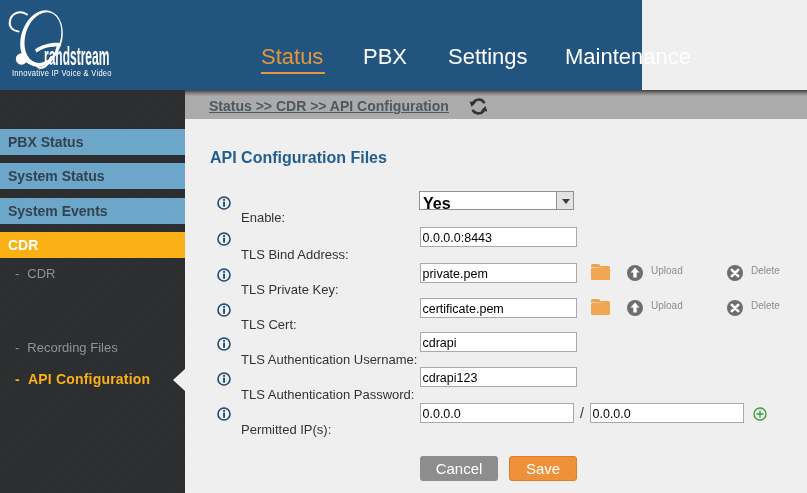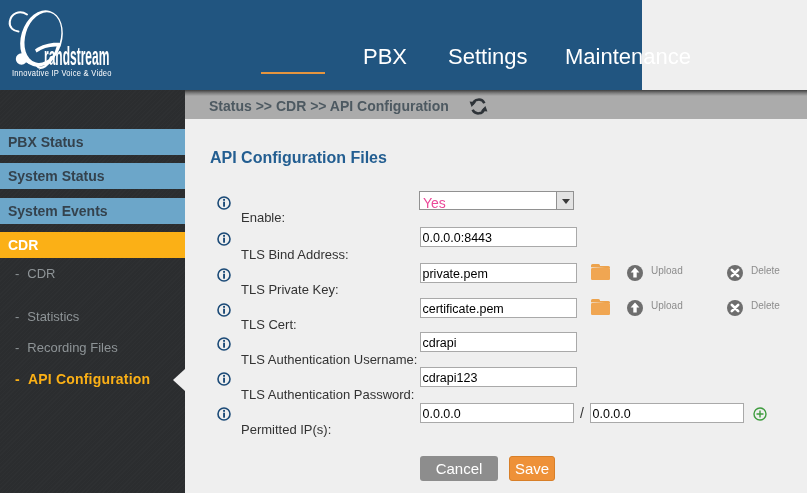--- a/index.html
+++ b/index.html
@@ -19,69 +19,69 @@
     font-weight:bold; font-size:14px; line-height:26px; padding-left:8px; }
   #bar-cdr { background:#fbb016; color:#ffffff; }
   .smenu { left:15px; width:170px; font-size:13px; color:#8e9497; }
   .smenu .t { padding-left:8px; }
   #sm-active { color:#fbb016; font-weight:bold; font-size:14px; letter-spacing:0.2px; }
   #arrow { left:173px; top:369px; width:0; height:0;
     border-right:12px solid #efefef; border-top:11px solid transparent; border-bottom:11px solid transparent; }
   
   #crumb { left:185px; top:90px; width:622px; height:29px;
     background:linear-gradient(180deg,#3f3f3f 0px,#7d7d7d 3px,#ababab 6px,#ababab 100%); }
-  #crumb-text { left:209px; top:98px; font-size:14px; font-weight:bold; color:#4d5961; }
+  #crumb-text { left:209px; top:98px; font-size:14px; font-weight:bold; color:#4d5961;text-decoration:underline; }
   
   #heading { left:210px; top:149px; font-size:16px; font-weight:bold; color:#235e91;text-align:center; }
   .lbl { font-size:13px; color:#333333; left:241px;margin-top:16px; }
   .inp { left:420px; width:157px; height:20px; background:#ffffff; border:1px solid #a9a9a9;
     font-size:12.5px; color:#000; padding:3px 0 0 1.5px; line-height:14px; white-space:nowrap; }
   .gray15 { font-size:10px; color:#8c8c8c; }
   
   #dd { left:419px; top:191px; width:155px; height:19px; background:#fff; border:1px solid #919191; }
-  #dd .v { position:absolute; left:3px; top:2.5px; font-size:14px; color:#ec4899; }
+  #dd .v { position:absolute; left:3px; top:2.5px; font-size:16px; color:#000000;font-weight:bold; }
   #dd .btn { position:absolute; right:0; top:0; width:17px; height:17px; background:#e3e3e3;
     border-left:1px solid #919191; }
   #dd .btn:after { content:""; position:absolute; left:4.5px; top:6.5px; width:0; height:0;
     border-left:4px solid transparent; border-right:4px solid transparent; border-top:5px solid #3a3a3a; }
   
   .btn2 { height:25px; border-radius:3px; color:#fff; font-size:15px; text-align:center; line-height:25px; }
   #btn-cancel { left:420px; top:456px; width:78px; background:#8d8d8d; }
-  #btn-save { left:509px; top:456px; width:46px; background:#ee9138; border:1px solid #d87f28; line-height:23px; }
+  #btn-save { left:509px; top:456px; width:68px; background:#ee9138; border:1px solid #d87f28; line-height:23px; }
 </style>
 </head>
 <body>
 
   <div class="abs" id="header">
     <svg class="abs" style="left:0;top:0" width="140" height="90" viewBox="0 0 140 90">
       <g fill="#ffffff">
         <ellipse cx="41.5" cy="38.5" rx="20.5" ry="28.8" transform="rotate(17 41.5 38.5)"></ellipse>
         <ellipse cx="42.9" cy="37.6" rx="17.6" ry="25.9" transform="rotate(17 42.9 37.6)" fill="#215580"></ellipse>
         <path d="M 27,14.5 C 19.5,9.5 11,13.5 9.8,21.5 C 8.9,27.5 13.5,31.3 18.5,31.4" fill="none" stroke="#ffffff" stroke-width="2" stroke-linecap="round"></path>
         <path d="M 35,49.5 C 43,44 53,42 61,43.2 L 60.2,46.8 C 52,45.5 43,47.5 36.5,52.5 Z"></path>
         <path d="M 58.5,44.5 C 56,54 51.5,61.5 45,66.3 C 42,68.4 38.5,68.2 37.2,66" fill="none" stroke="#ffffff" stroke-width="2.4" stroke-linecap="round"></path>
         <circle cx="21.5" cy="59" r="5.7"></circle>
         <path d="M 26.5,61.5 C 29,63.3 31.5,64 34,63.5" fill="none" stroke="#ffffff" stroke-width="1.7" stroke-linecap="round"></path>
         <text x="44" y="65" font-family="Liberation Sans" font-weight="bold" font-size="25" transform="scale(0.48,1)" transform-origin="44 65">randstream</text>
         <text x="12" y="76.5" font-family="Liberation Sans" font-size="8.4" letter-spacing="0.3" transform="scale(0.9,1)" transform-origin="12 76.5">Innovative IP Voice &amp; Video</text>
       </g>
     </svg>
+    <div class="abs nav" id="nav-status">Status</div>
     <div class="abs" id="status-ul"></div>
     <div class="abs nav" style="left:363px">PBX</div>
     <div class="abs nav" style="left:448px">Settings</div>
     <div class="abs nav" style="left:565px">Maintenance</div>
   </div>
 
   <div class="abs" id="sidebar">
     <div class="abs sbar" style="top:39px">PBX Status</div>
     <div class="abs sbar" style="top:73px">System Status</div>
     <div class="abs sbar" style="top:108px">System Events</div>
     <div class="abs sbar" id="bar-cdr" style="top:142px">CDR</div>
     <div class="abs smenu" style="top:176px">-<span class="t">CDR</span></div>
-    <div class="abs smenu" style="top:219px">-<span class="t">Statistics</span></div>
     <div class="abs smenu" style="top:250px">-<span class="t">Recording Files</span></div>
     <div class="abs smenu" id="sm-active" style="top:281px">-<span class="t">API Configuration</span></div>
   </div>
   <div class="abs" id="arrow"></div>
 
   <div class="abs" id="crumb"></div>
   <div class="abs" id="crumb-text">Status &gt;&gt; CDR &gt;&gt; API Configuration</div>
   <svg class="abs" style="left:469px;top:97px" width="19" height="19" viewBox="0 0 19 19">
     <g stroke="#2e3338" stroke-width="2.5" fill="none">
       <path d="M 3.6 7.4 A 6.3 6.3 0 0 1 15.4 6.2"></path>

